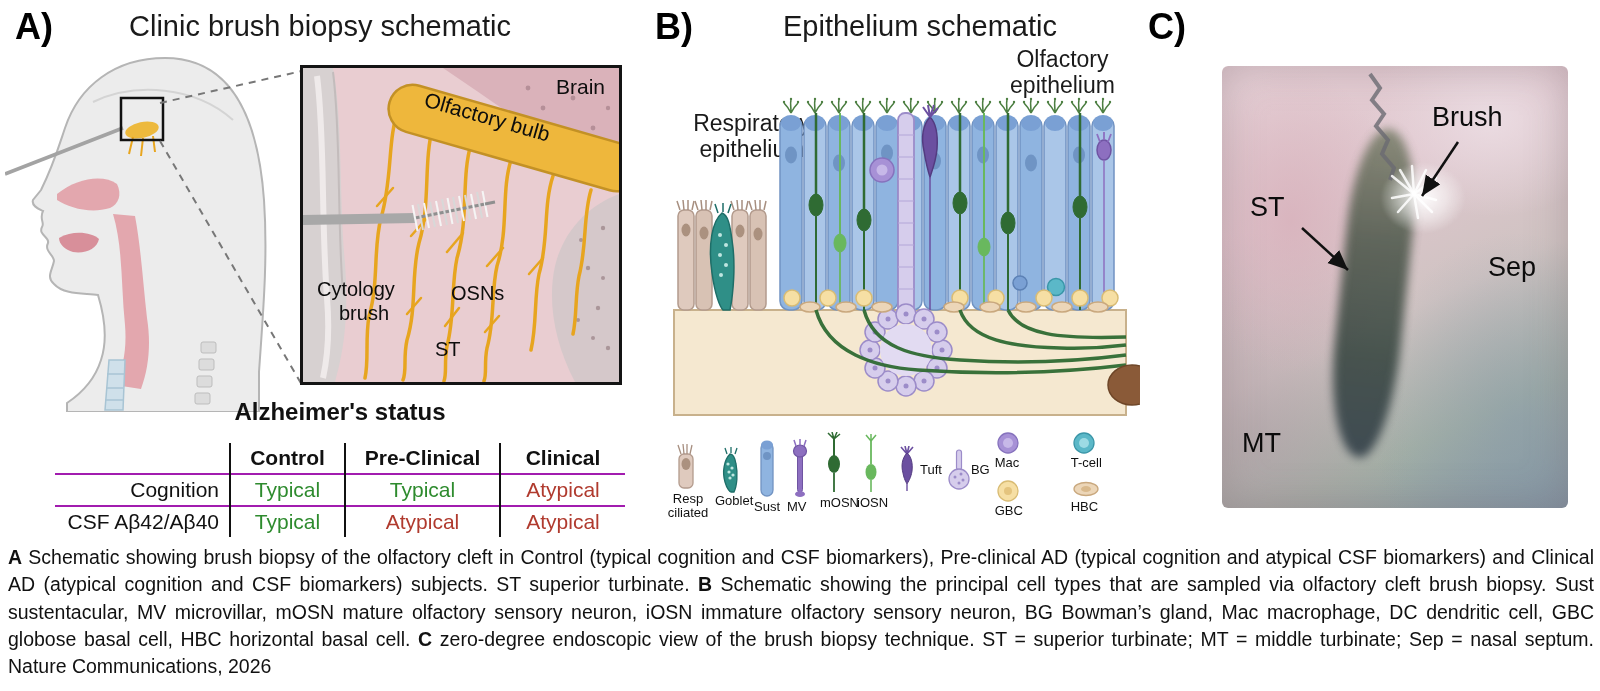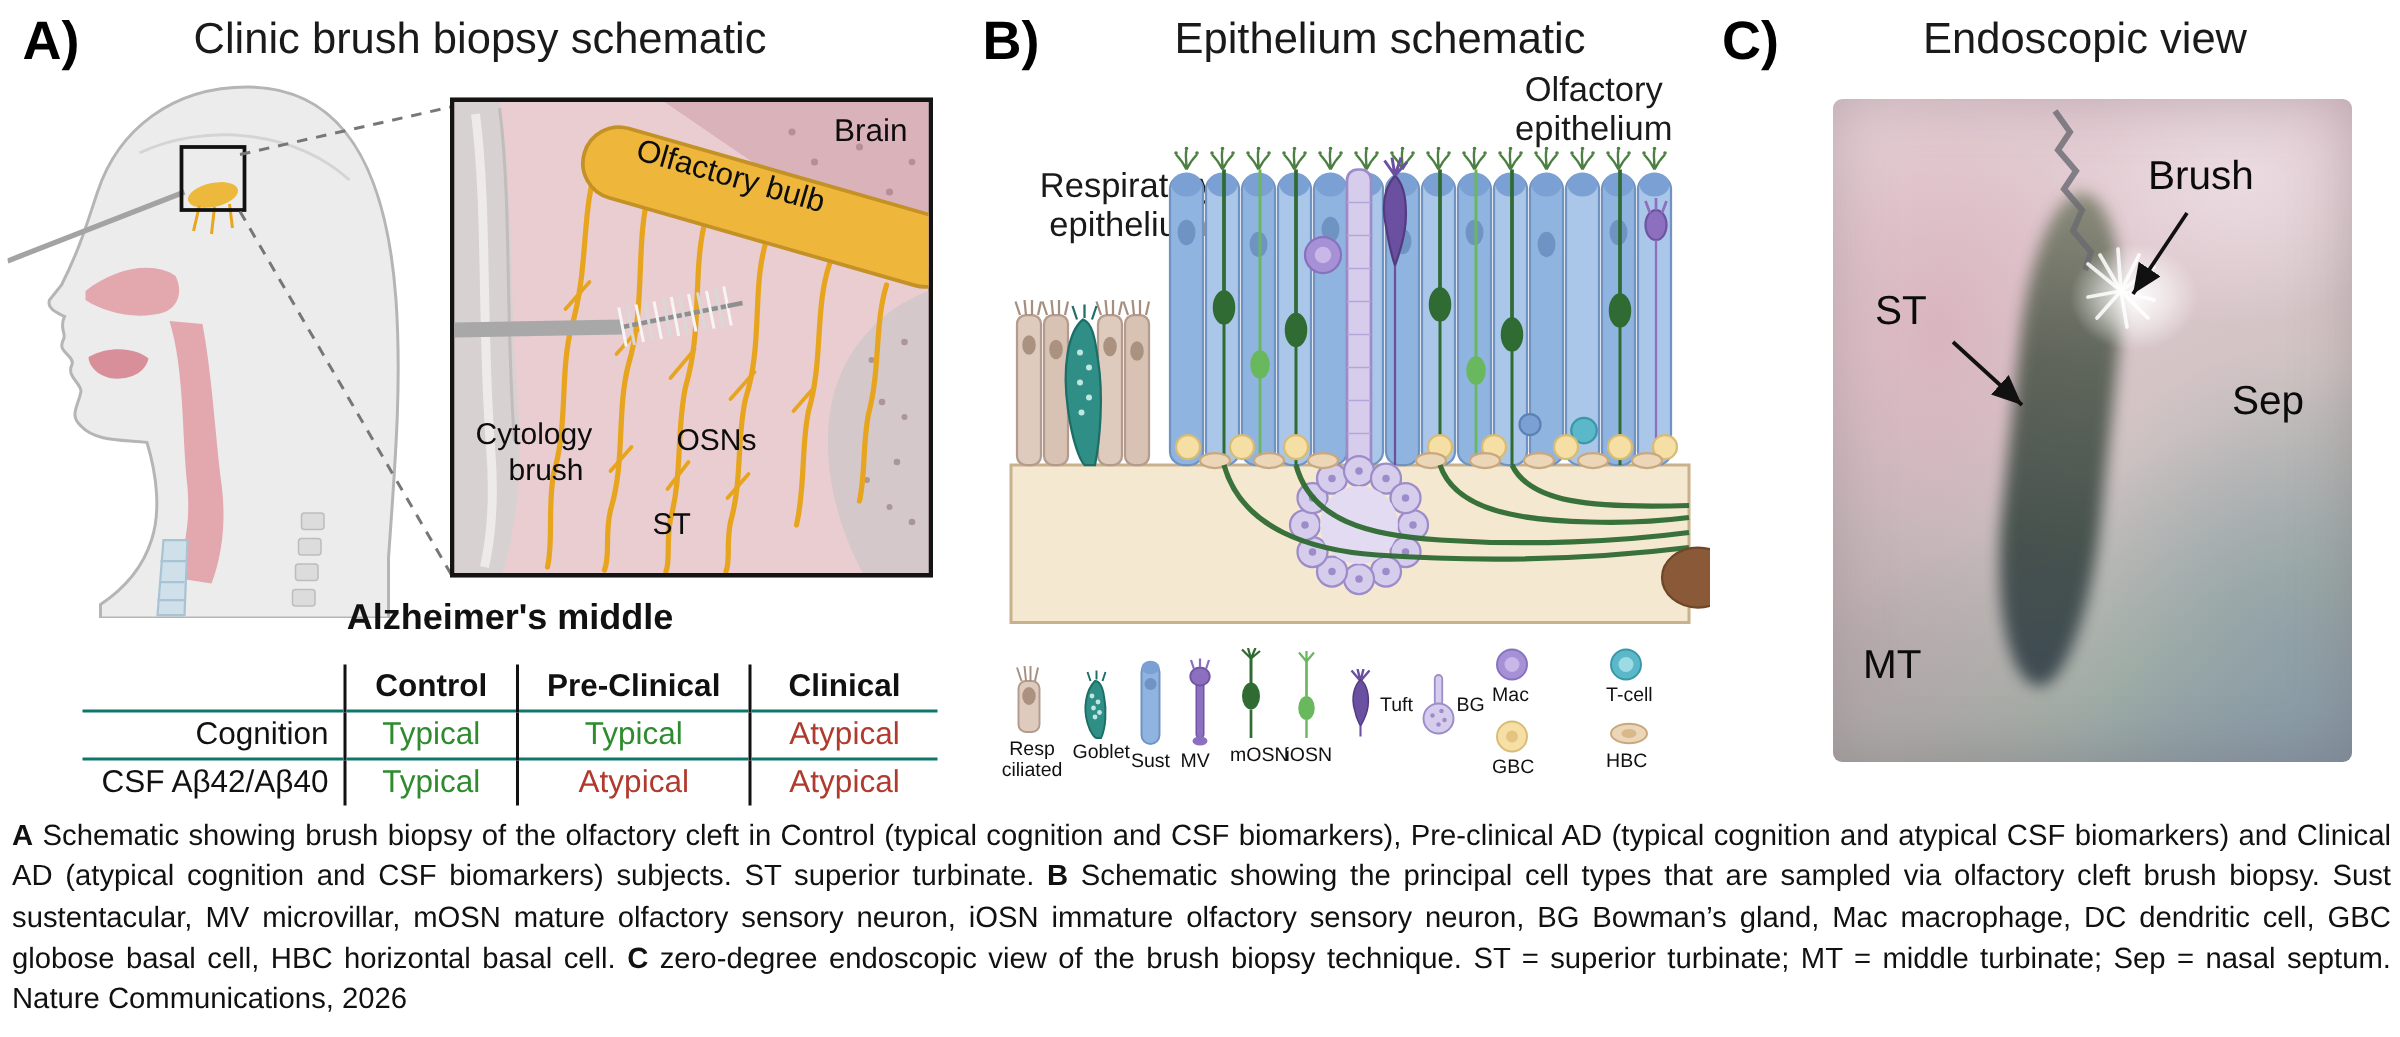--- a/index.html
+++ b/index.html
@@ -13,21 +13,21 @@
   .inset{border:3px solid #141414;background:#e9cdd1;}
   
   .ad-title{font-size:24px;font-weight:bold;text-align:center;margin-bottom:6px;}
   table.ad-table{border-collapse:collapse;margin:17px auto;}
   .ad-table th,.ad-table td{padding:3px 10px;font-size:21px;white-space:nowrap;}
   .ad-table th{font-weight:bold;text-align:center;}
   .ad-table td.val{text-align:center;}
   .ad-table .rowlab{text-align:right;font-weight:normal;}
   .ad-table th.col,.ad-table td.val{border-left:2px solid #111;}
   .ad-table thead th{border-bottom:0;}
-  .ad-table tbody tr td{border-top:2px solid #0f766e;}
+  .ad-table tbody tr td{border-top:2px solid #a21caf;}
   .ad-table col.c0{width:175px}.ad-table col.c1{width:115px}
   .ad-table col.c2{width:155px}.ad-table col.c3{width:125px}
   
   .legend{display:flex;gap:5px;align-items:flex-start;}
   .lg-item{display:flex;flex-direction:column;align-items:flex-start;font-size:13px;
            line-height:1.08;text-align:center;}
   .lg-row{display:flex;flex-direction:row;align-items:center;gap:0;font-size:13px;}
   .lg-grid{display:grid;grid-template-columns:62px 62px;column-gap:14px;row-gap:8px;}
   .lg-grid .lg-item{font-size:13px;}
   
@@ -167,21 +167,21 @@
       <text x="302" y="26" text-anchor="end" font-size="21" fill="#0d0d0d">Brain</text>
       <text transform="translate(120,38) rotate(16)" font-size="21" fill="#0d0d0d">Olfactory bulb</text>
       <text x="14" y="228" font-size="20" fill="#0d0d0d">Cytology</text>
       <text x="36" y="252" font-size="20" fill="#0d0d0d">brush</text>
       <text x="148" y="232" font-size="20" fill="#0d0d0d">OSNs</text>
       <text x="132" y="288" font-size="20" fill="#0d0d0d">ST</text>
     </svg>
   </div>
 
   <div class="abs" style="left:50px;top:398px;width:580px">
-    <div class="ad-title">Alzheimer's middle</div>
+    <div class="ad-title">Alzheimer's status</div>
     <table class="ad-table">
       <colgroup>
           <col class="c0">
           <col class="c1">
           <col class="c2">
           <col class="c3">
         </colgroup>
       <thead>
         <tr>
           <th class="rowlab"></th>
@@ -535,21 +535,20 @@
         <svg width="30" height="22" viewBox="0 0 30 22">
           <ellipse cx="15" cy="11" rx="12" ry="6.5" fill="#ecd6b8" stroke="#c9a87e" stroke-width="1.3"></ellipse>
           <ellipse cx="15" cy="11" rx="5" ry="3" fill="#d9b98c"></ellipse>
         </svg>
         <span>HBC</span>
       </div>
     </div>
   </div>
 
   <div class="abs panel-label" style="left:1148px;top:6px">C)</div>
-  <div class="abs panel-title" style="left:1270px;top:10px;width:240px">Endoscopic view</div>
 
   <div class="abs photo" style="left:1222px;top:66px;width:346px;height:442px">
     <div class="cleft"></div>
     <div class="brushblob"></div>
     <svg width="346" height="442" viewBox="0 0 346 442" style="position:absolute;left:0;top:0">
       <defs>
         <marker id="arrh" markerWidth="10" markerHeight="10" refX="8" refY="3.5" orient="auto">
           <path d="M0,0 L8,3.5 L0,7 Z" fill="#111"></path>
         </marker>
       </defs>

